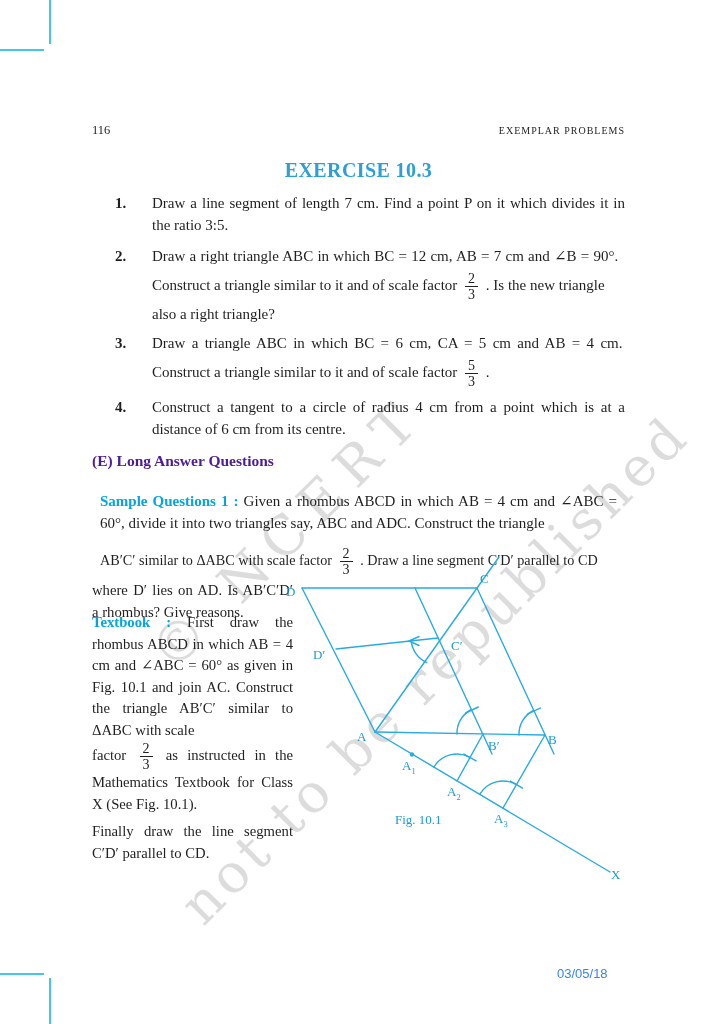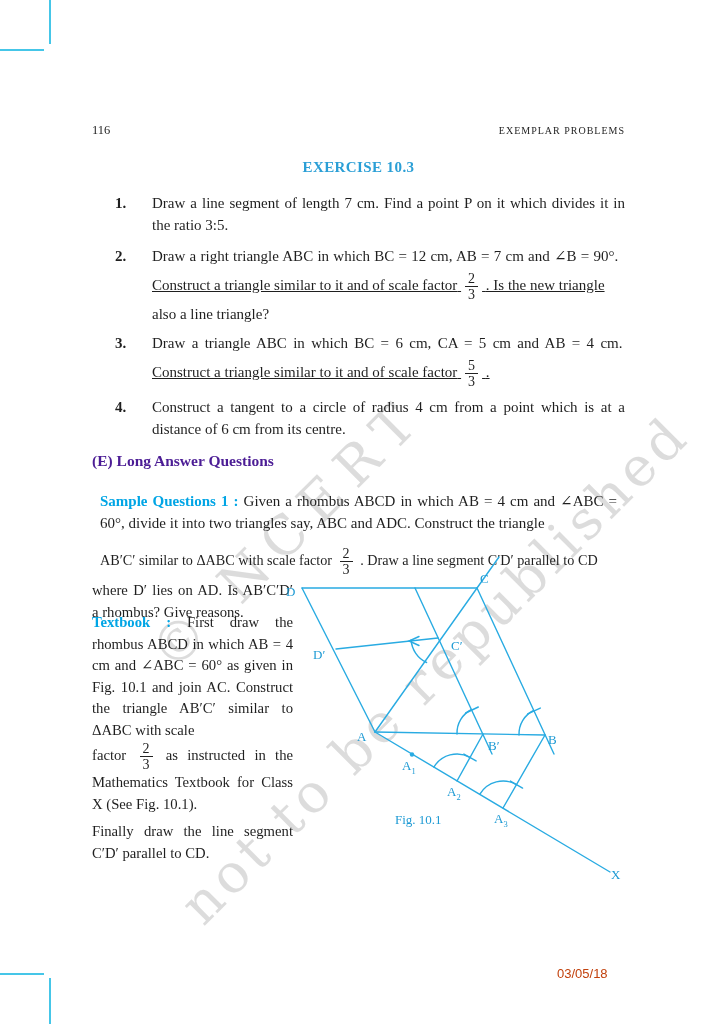--- a/index.html
+++ b/index.html
@@ -14,53 +14,53 @@
   
   .wm{position:absolute;font-family:"DejaVu Serif",serif;color:#8f8f8f;opacity:0.30;
       transform:rotate(-45deg);transform-origin:left top;white-space:nowrap;z-index:0;}
   .wm1{left:138px;top:638px;font-size:54px;letter-spacing:12px;}
   .wm2{left:168px;top:892px;font-size:54px;letter-spacing:5px;}
 
   
   .pagenum{left:92px;top:123px;font-size:12.5px;}
   .header-right{right:92px;top:125px;font-size:10px;letter-spacing:1px;}
 
-  .ex-title{left:92px;top:159px;width:533px;text-align:center;font-size:15px;font-weight:bold;
+  .ex-title{left:92px;top:159px;width:533px;text-align:center;font-size:20px;font-weight:bold;
             color:#2b9fd6;letter-spacing:0.4px;}
 
   
   .q{position:absolute;left:115px;width:510px;font-size:15px;line-height:22px;}
   .qnum{position:absolute;left:0;top:0;font-weight:bold;}
   .qbody{margin-left:37px;}
   .qbody p{margin:0;}
   .just{text-align:justify;}
   .ws1{word-spacing:0.5px;}
   .ws2{word-spacing:2.6px;}
-  .fracline{line-height:36px;text-decoration:underline;}
+  .fracline{line-height:36px;}
 
   .frac{display:inline-block;vertical-align:middle;text-align:center;
         font-size:14px;line-height:15px;margin:0 4px;}
   .frac .num{display:block;padding:0 3px;}
   .frac .den{display:block;border-top:1.2px solid #222;padding:0 3px;}
 
   .sec-heading{left:92px;top:452px;font-size:15.5px;font-weight:bold;color:#4c1d95;}
 
   .sample{left:92px;top:482px;width:533px;font-size:15px;line-height:22px;}
   .sample p{margin:8px;}
   .cyan-label{font-weight:bold;color:#00a5e5;}
   .sample-fracline{line-height:37px;font-size:14.2px;white-space:nowrap;}
 
   .narrowcol{left:92px;top:580px;width:201px;font-size:14.7px;line-height:21.5px;text-align:justify;}
   .narrowcol p{margin:0;}
   .solution{left:92px;top:612px;width:201px;font-size:14.7px;line-height:21.5px;text-align:justify;}
   .solution p{margin:0;}
   .finally{margin-top:6px !important;}
 
   .datebox{left:557px;top:966px;font-family:"Liberation Sans","DejaVu Sans",sans-serif;
-           font-size:13px;color:#c2410c;}
+           font-size:13px;color:#3b82f6;}
 
   .figwrap{left:280px;top:548px;width:345px;height:340px;z-index:1;}
   svg text{font-family:"Liberation Serif","DejaVu Serif",serif;font-size:13px;fill:#1d9ad4;}
 </style>
 </head>
 <body>
 
 <div class="wm wm1">© NCERT</div>
 <div class="wm wm2">not to be republished</div>
 
@@ -83,21 +83,21 @@
 
 <div class="q" style="top:245px;">
   <span class="qnum">2.</span>
   <div class="qbody">
     <p class="ws1">Draw a right triangle ABC in which BC = 12 cm, AB = 7 cm and ∠B = 90°.</p>
     <p class="fracline">
       <span>Construct a triangle similar to it and of scale factor</span>
       <span class="frac"><span class="num">2</span><span class="den">3</span></span>
       <span>. Is the new triangle</span>
     </p>
-    <p>also a line triangle?</p>
+    <p>also a right triangle?</p>
   </div>
 </div>
 
 <div class="q" style="top:332px;">
   <span class="qnum">3.</span>
   <div class="qbody">
     <p class="ws2">Draw a triangle ABC in which BC = 6 cm, CA = 5 cm and AB = 4 cm.</p>
     <p class="fracline">
       <span>Construct a triangle similar to it and of scale factor</span>
       <span class="frac"><span class="num">5</span><span class="den">3</span></span>

